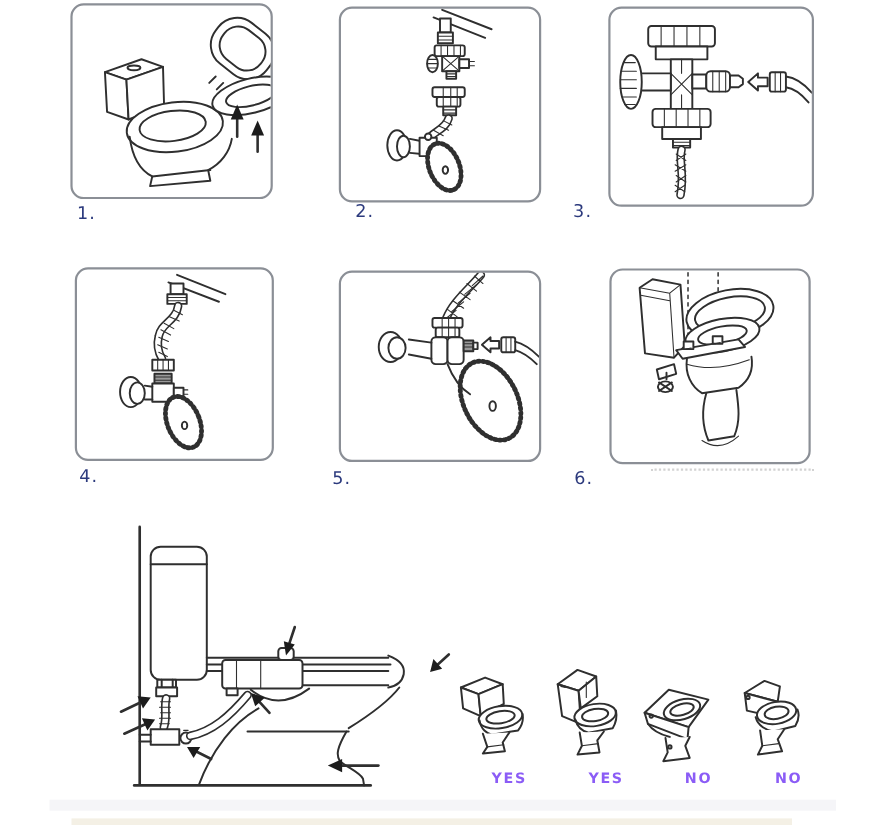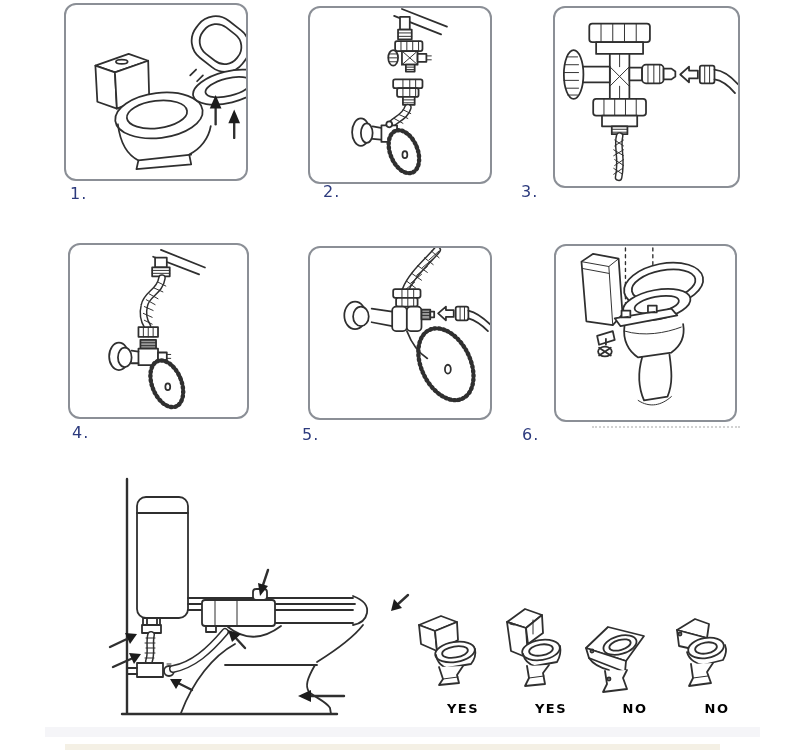--- a/index.html
+++ b/index.html
@@ -10,21 +10,21 @@
   .panel{
     position:absolute;background:#fff;border:2px solid #8b8f96;border-radius:12px;
     box-sizing:border-box;
   }
   .panel svg{position:absolute;left:0;top:0;width:100%;height:100%;}
   .stepnum{
     position:absolute;font-size:16px;color:#2c3a7d;letter-spacing:1px;
   }
   .verdict{
     position:absolute;width:44px;text-align:center;font-size:13px;font-weight:bold;
-    letter-spacing:1.5px;color:#000000;
+    letter-spacing:1.5px;color:#8b5cf6;
   }
   .toilet-thumb{position:absolute;}
   svg{stroke:#2f2f2f;fill:none;stroke-width:1.8;stroke-linecap:round;stroke-linejoin:round;}
   .fw{fill:#ffffff;}
   .fb{fill:#1c1c1c;stroke:none;}
   .fg{fill:#9a9a9a;}
   .thin{stroke-width:1;}
   .thick{stroke-width:2.4;}
   .tube-o{stroke-width:8;}
   .tube-i{stroke:#ffffff;stroke-width:5;}

